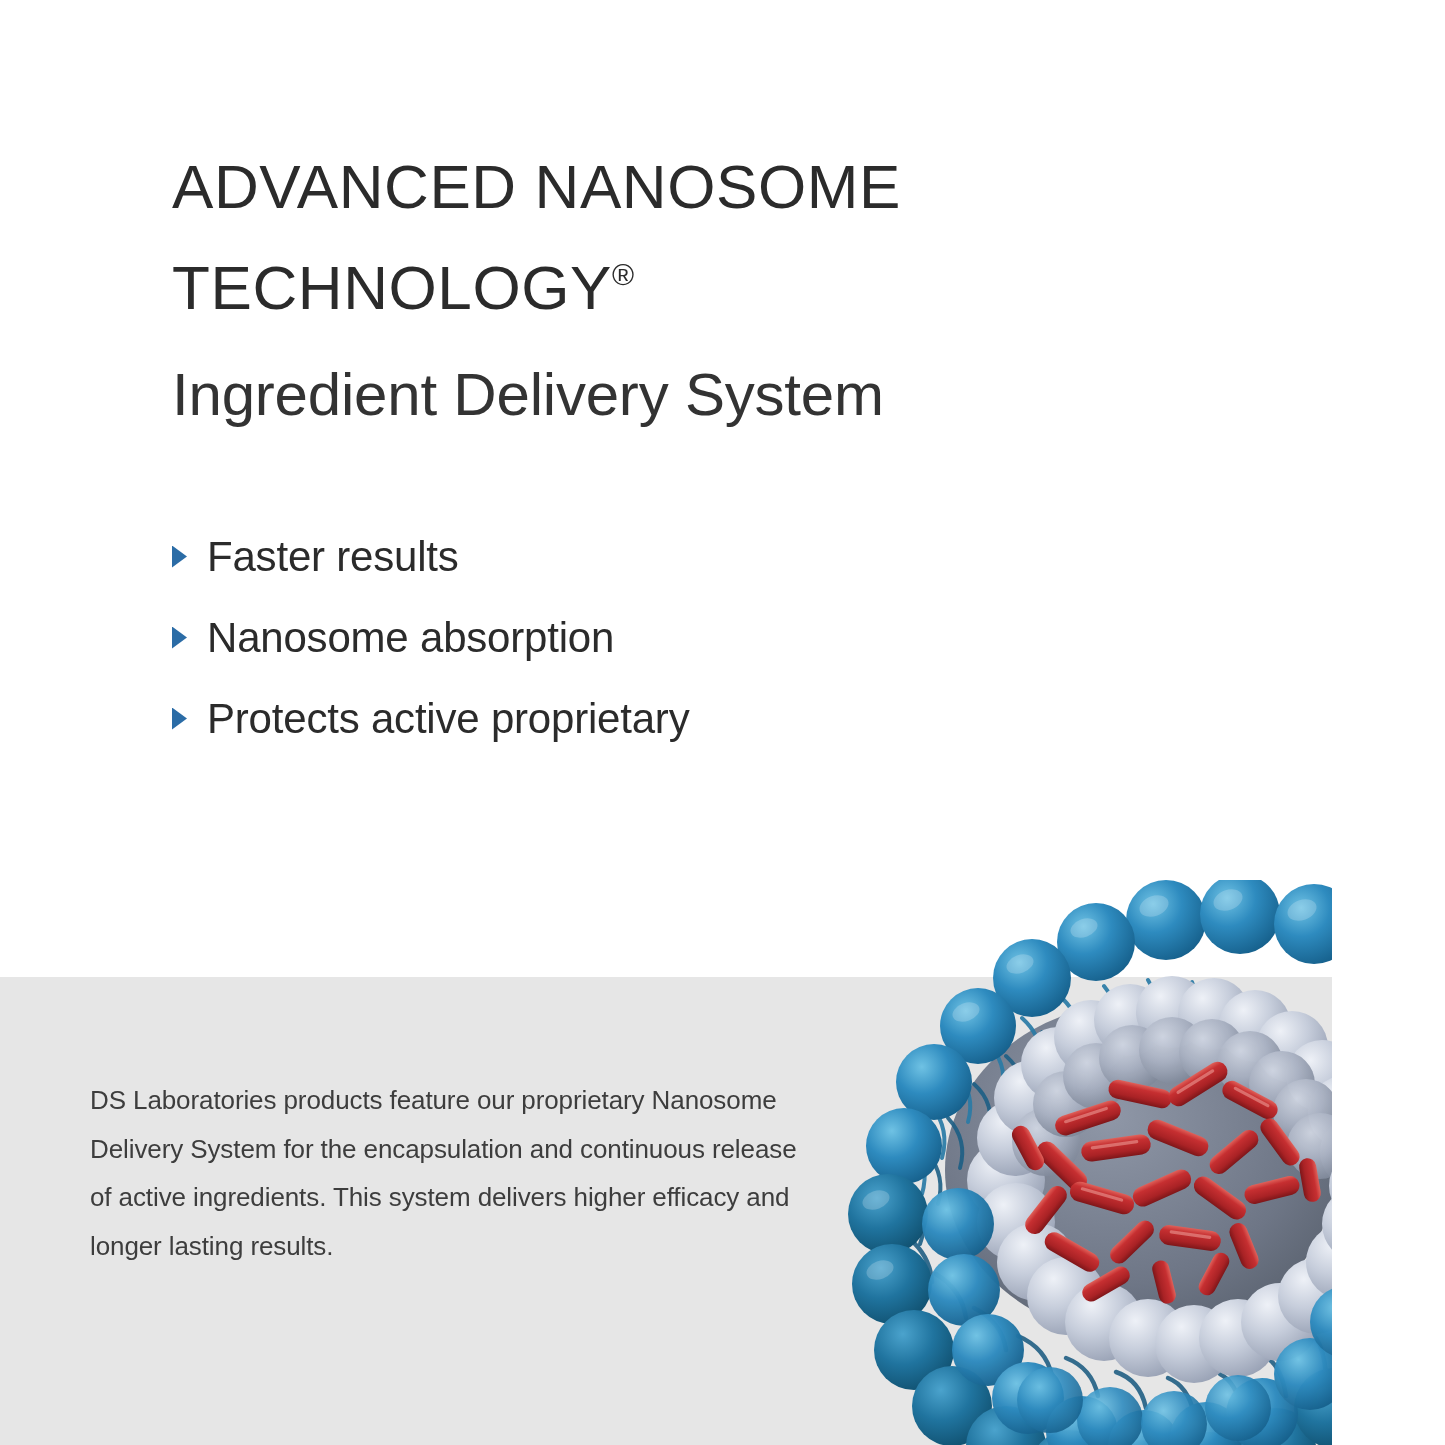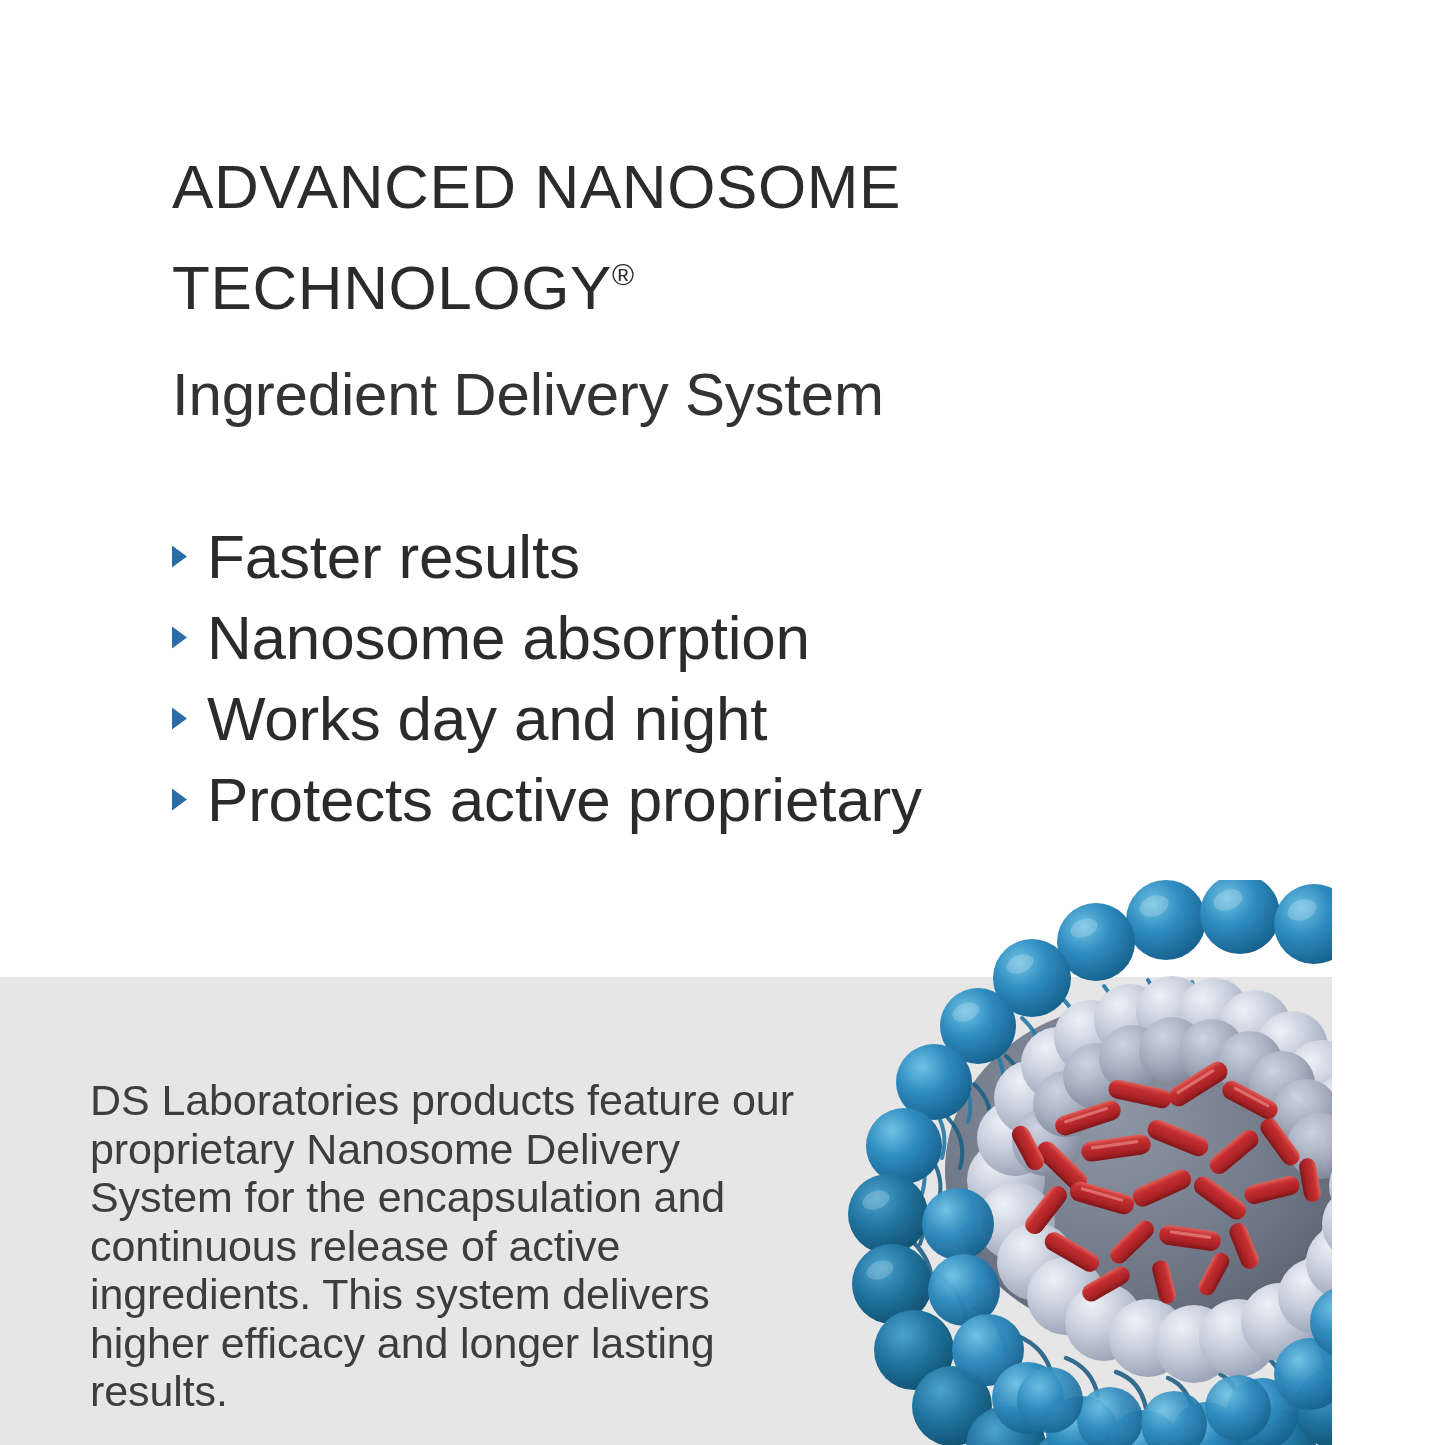--- a/index.html
+++ b/index.html
@@ -78,37 +78,37 @@
   .benefit-bullet {
     width: 15px;
     height: 22px;
     flex: 0 0 15px;
     margin-right: 20px;
     background: #2b6ca6;
     clip-path: polygon(0 0, 100% 50%, 0 100%);
   }
   .benefit-label {
     font-family: "Liberation Sans", sans-serif;
-    font-size: 62px;
+    font-size: 42px;
     line-height: 56px;
     font-weight: 400;
     color: #2b2b2b;
     letter-spacing: -0.2px;
     white-space: nowrap;
   }
 
   
   #description {
     position: absolute;
     left: 90px;
     top: 1076px;
     width: 710px;
     margin: 0;
     font-family: "Liberation Sans", sans-serif;
-    font-size: 43px;
+    font-size: 26px;
     line-height: 48.5px;
     font-weight: 400;
     color: #3d3d3d;
     letter-spacing: -0.1px;
   }
 
   
   #nanosome-figure {
     position: absolute;
     left: 810px;
@@ -135,24 +135,20 @@
   </div>
 
   <ul id="benefits-list">
     <li class="benefit-item">
       <span class="benefit-bullet"></span>
       <span class="benefit-label">Faster results</span>
     </li>
     <li class="benefit-item">
       <span class="benefit-bullet"></span>
       <span class="benefit-label">Nanosome absorption</span>
-    </li>
-    <li class="benefit-item">
-      <span class="benefit-bullet"></span>
-      <span class="benefit-label">Works day and night</span>
     </li>
     <li class="benefit-item">
       <span class="benefit-bullet"></span>
       <span class="benefit-label">Protects active proprietary</span>
     </li>
   </ul>
 
   <p id="description">DS Laboratories products feature our proprietary Nanosome Delivery System for the encapsulation and continuous release of active ingredients. This system delivers higher efficacy and longer lasting results.</p>
 
   <div id="nanosome-figure">

